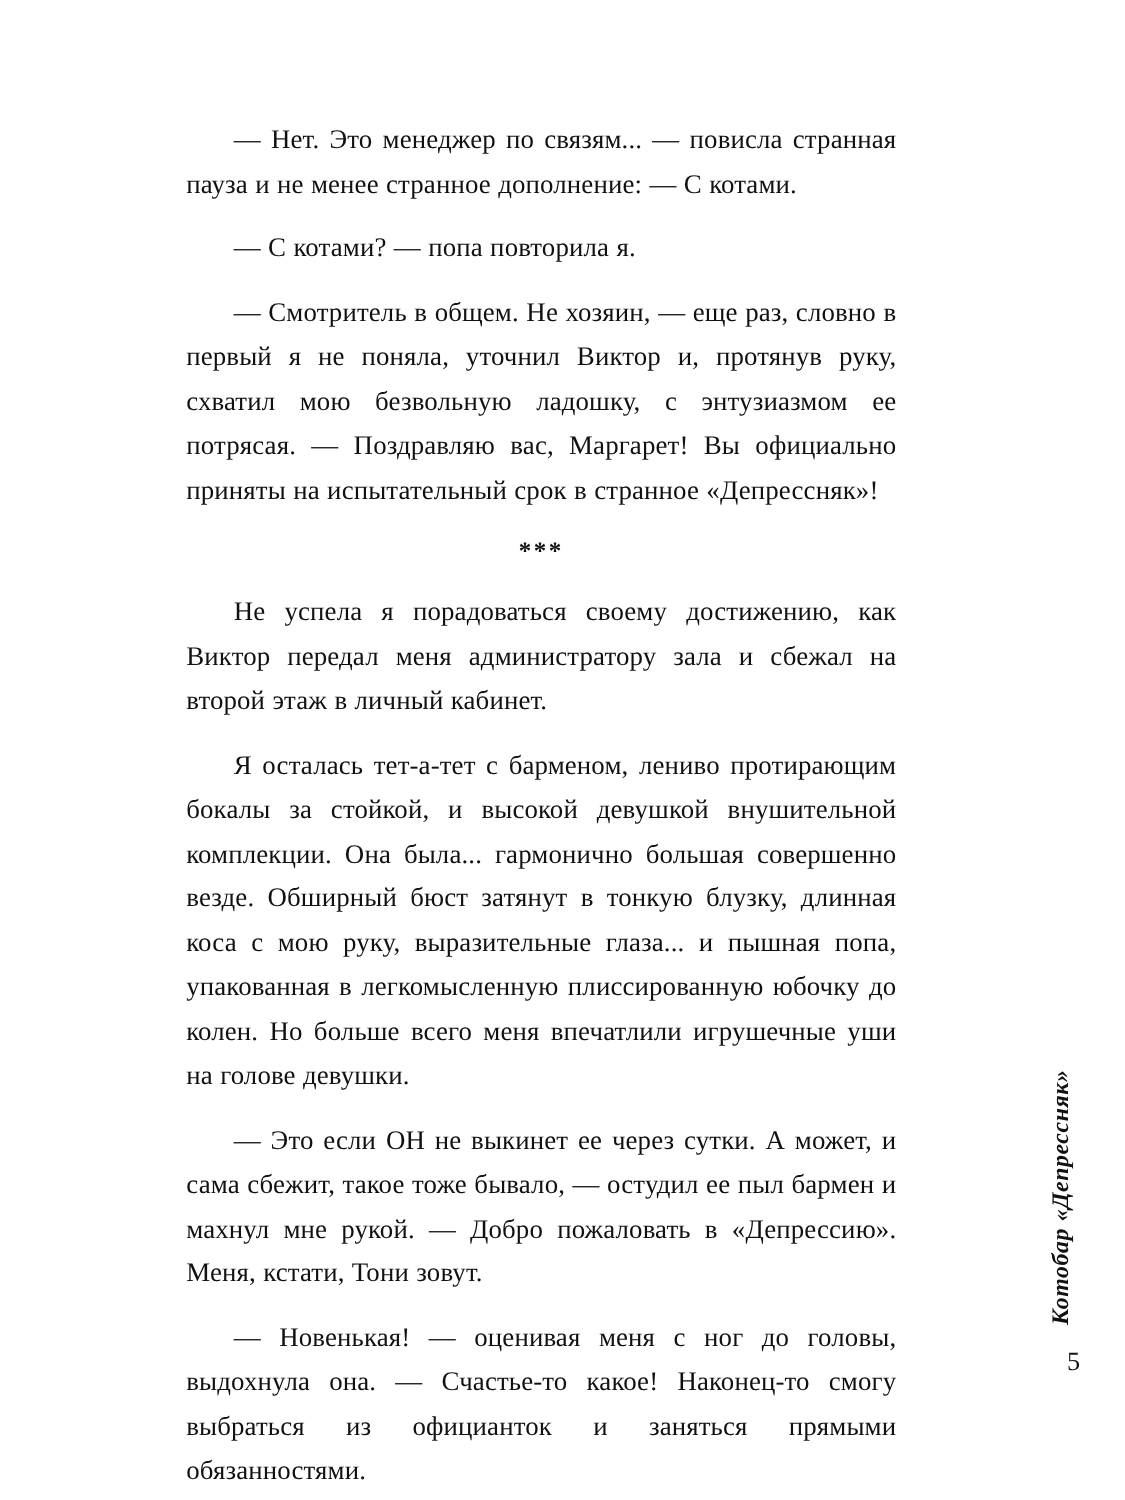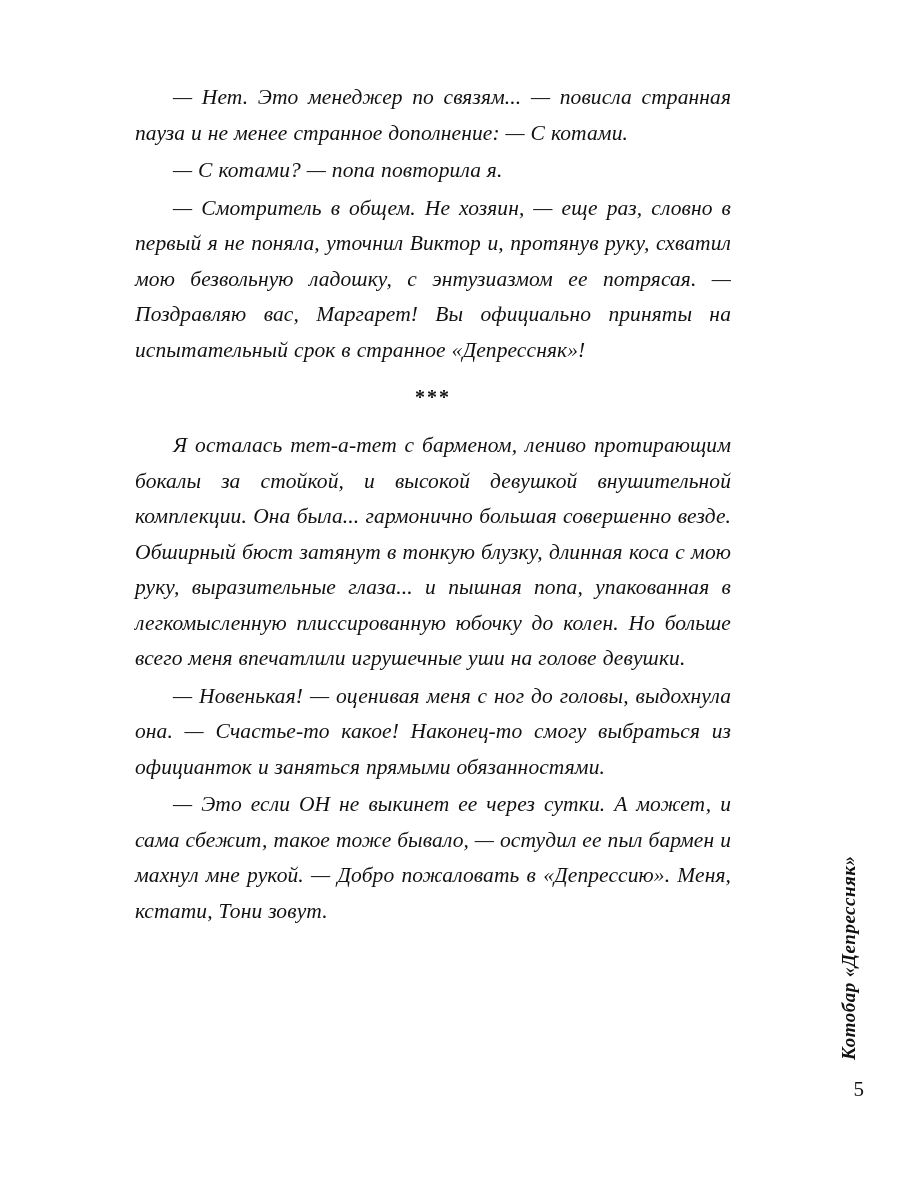--- a/index.html
+++ b/index.html
@@ -20,28 +20,27 @@
     height: 1200px;
     box-sizing: border-box;
   }
   .text-column {
     position: absolute;
     left: 133px;
     top: 78px;
     width: 600px;
   }
   p.para {
-    margin: 2px;
+    margin: 16px;
     font-size: 21.5px;
     line-height: 35.5px;
     text-align: justify;
     text-indent: 38px;
     letter-spacing: 0.1px;
     word-spacing: 0.4px;
-    font-style: italic;
   }
   .separator {
     margin: 14px 0 16px 0;
     text-align: center;
     font-size: 20px;
     letter-spacing: 2px;
     font-weight: bold;
     line-height: 30px;
   }
   .side-title {
@@ -77,23 +76,24 @@
 <div class="page">
 
   <div class="text-column">
 
     <p class="para">— Нет. Это менеджер по связям... — повисла странная пауза и не менее странное дополнение: — С котами.</p>
     <p class="para">— С котами? — попа повторила я.</p>
     <p class="para">— Смотритель в общем. Не хозяин, — еще раз, словно в первый я не поняла, уточнил Виктор и, протянув руку, схватил мою безвольную ладошку, с энтузиазмом ее потрясая. — Поздравляю вас, Маргарет! Вы официально приняты на испытательный срок в странное «Депрессняк»!</p>
 
     <div class="separator">***</div>
 
+    <p class="para">Не успела я порадоваться своему достижению, как Виктор передал меня администратору зала и сбежал на второй этаж в личный кабинет.</p>
     <p class="para">Я осталась тет-а-тет с барменом, лениво протирающим бокалы за стойкой, и высокой девушкой внушительной комплекции. Она была... гармонично большая совершенно везде. Обширный бюст затянут в тонкую блузку, длинная коса с мою руку, выразительные глаза... и пышная попа, упакованная в легкомысленную плиссированную юбочку до колен. Но больше всего меня впечатлили игрушечные уши на голове девушки.</p>
+    <p class="para">— Это если ОН не выкинет ее через сутки. А может, и сама сбежит, такое тоже бывало, — остудил ее пыл бармен и махнул мне рукой. — Добро пожаловать в «Депрессию». Меня, кстати, Тони зовут.</p>
     <p class="para">— Новенькая! — оценивая меня с ног до головы, выдохнула она. — Счастье-то какое! Наконец-то смогу выбраться из официанток и заняться прямыми обязанностями.</p>
-    <p class="para">— Это если ОН не выкинет ее через сутки. А может, и сама сбежит, такое тоже бывало, — остудил ее пыл бармен и махнул мне рукой. — Добро пожаловать в «Депрессию». Меня, кстати, Тони зовут.</p>
 
   </div>
 
   <div class="side-title">Котобар «Депрессняк»</div>
 
   <div class="page-number">5</div>
 
 </div>
 
 </body></html>

